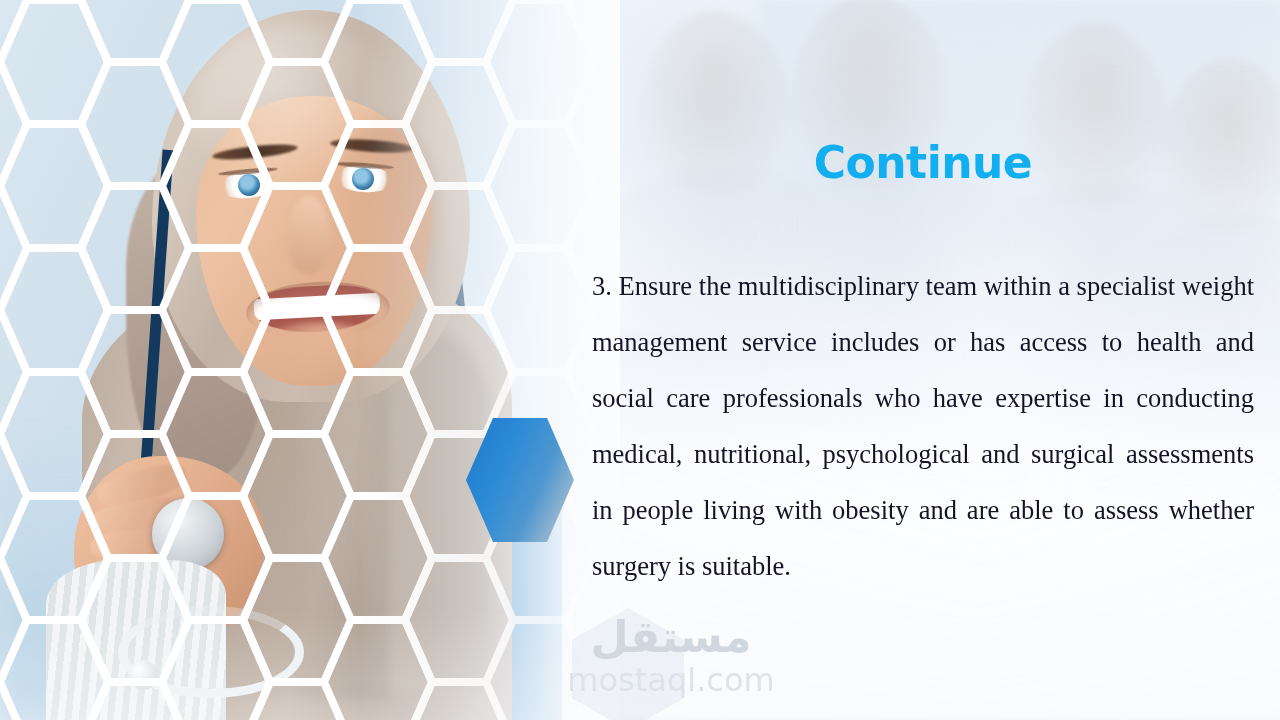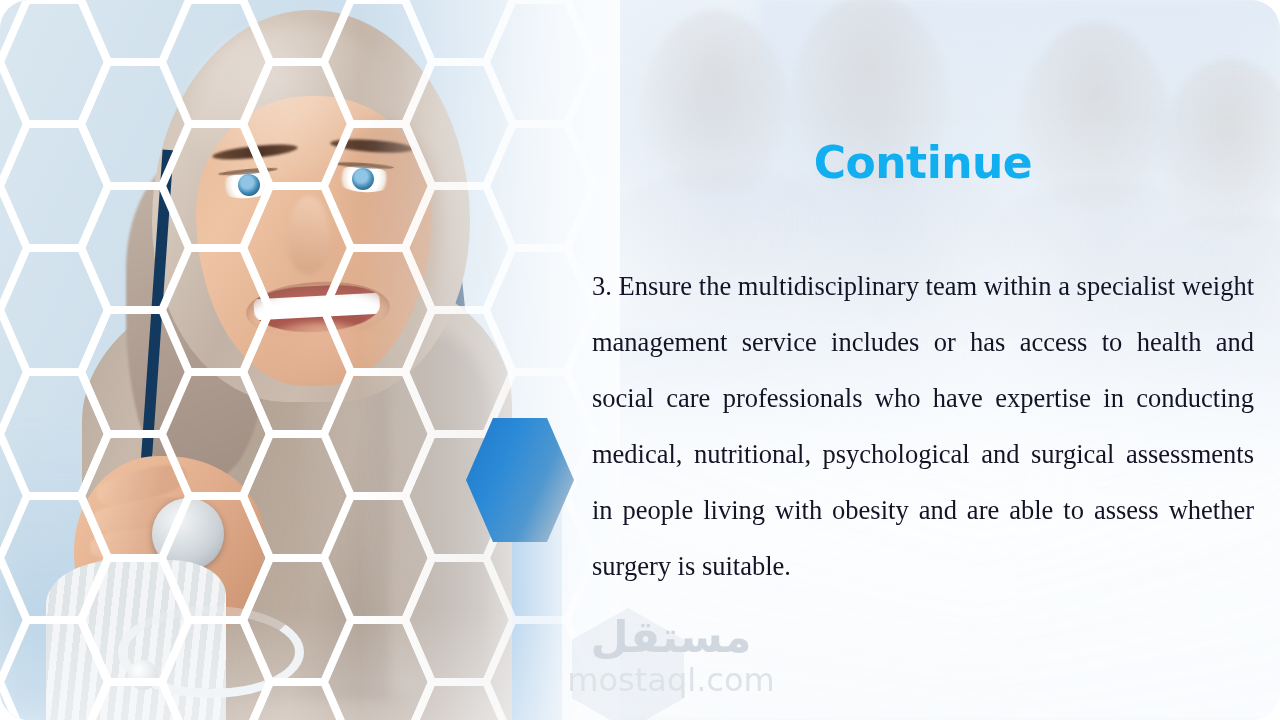--- a/index.html
+++ b/index.html
@@ -10,21 +10,20 @@
     background: #ffffff;
     font-family: "Liberation Serif", "DejaVu Serif", serif;
   }
 
   
   .slide {
     position: relative;
     width: 1280px; height: 720px;
     overflow: hidden;
     background: #f6f9fc;
-    border-radius: 29px;
   }
 
   
   .bg-wash {
     position: absolute; inset: 0;
     background:
       radial-gradient(ellipse 340px 280px at 1160px 120px, rgba(214,226,240,.55), rgba(214,226,240,0) 72%),
       radial-gradient(ellipse 300px 260px at 880px 140px, rgba(206,220,236,.50), rgba(206,220,236,0) 72%),
       radial-gradient(ellipse 260px 240px at 700px 120px, rgba(210,222,238,.42), rgba(210,222,238,0) 72%),
       linear-gradient(180deg, #eef4fa 0%, #f6f9fc 42%, #fbfdff 74%, #f4f8fc 100%);

